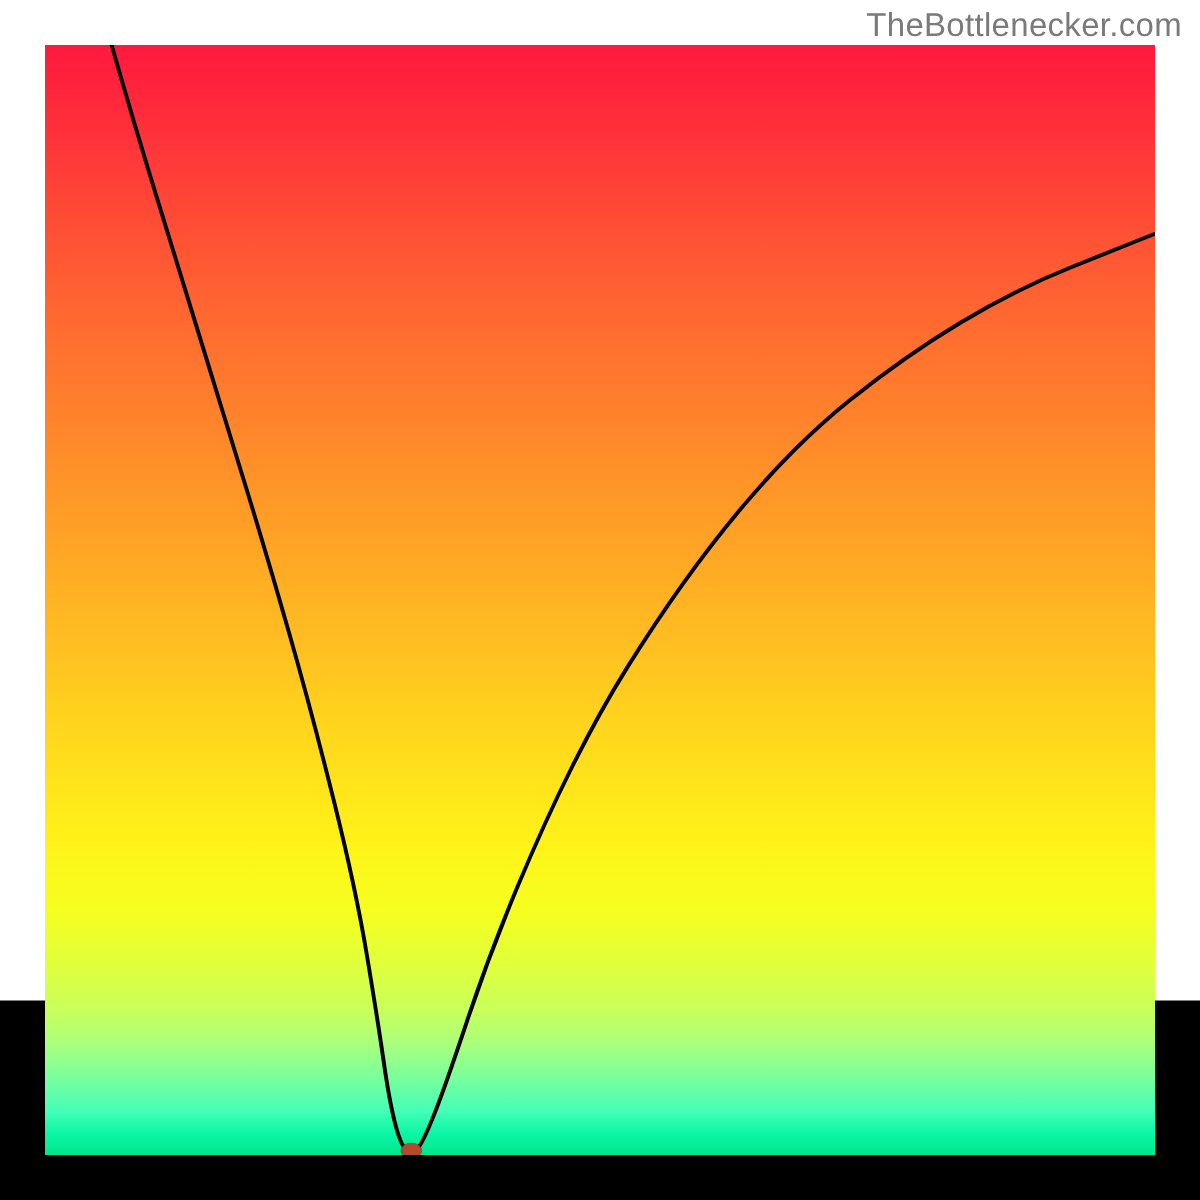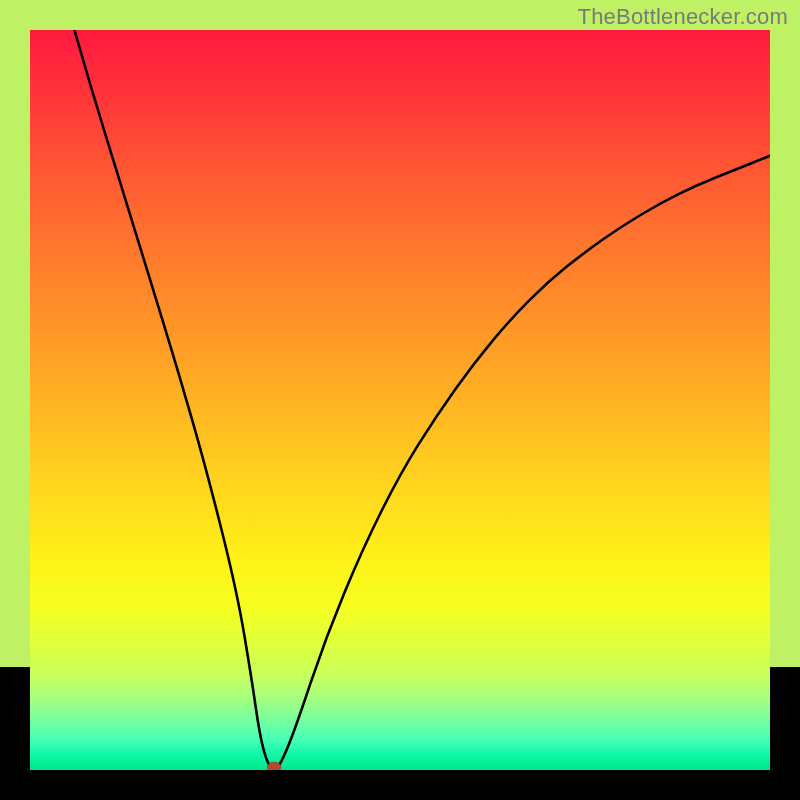--- a/index.html
+++ b/index.html
@@ -8,21 +8,21 @@
     width: 800px;
     height: 800px;
     overflow: hidden;
     background: #000;
     font-family: Arial, Helvetica, sans-serif;
   }
   .frame {
     position: relative;
     width: 800px;
     height: 667px;
-    background: #bef264;
+    background: #ffffff;
   }
   .watermark {
     position: absolute;
     top: 4px;
     right: 12px;
     color: #7a7a7a;
     font-size: 22px;
     font-weight: 500;
     letter-spacing: 0.2px;
     z-index: 5;

